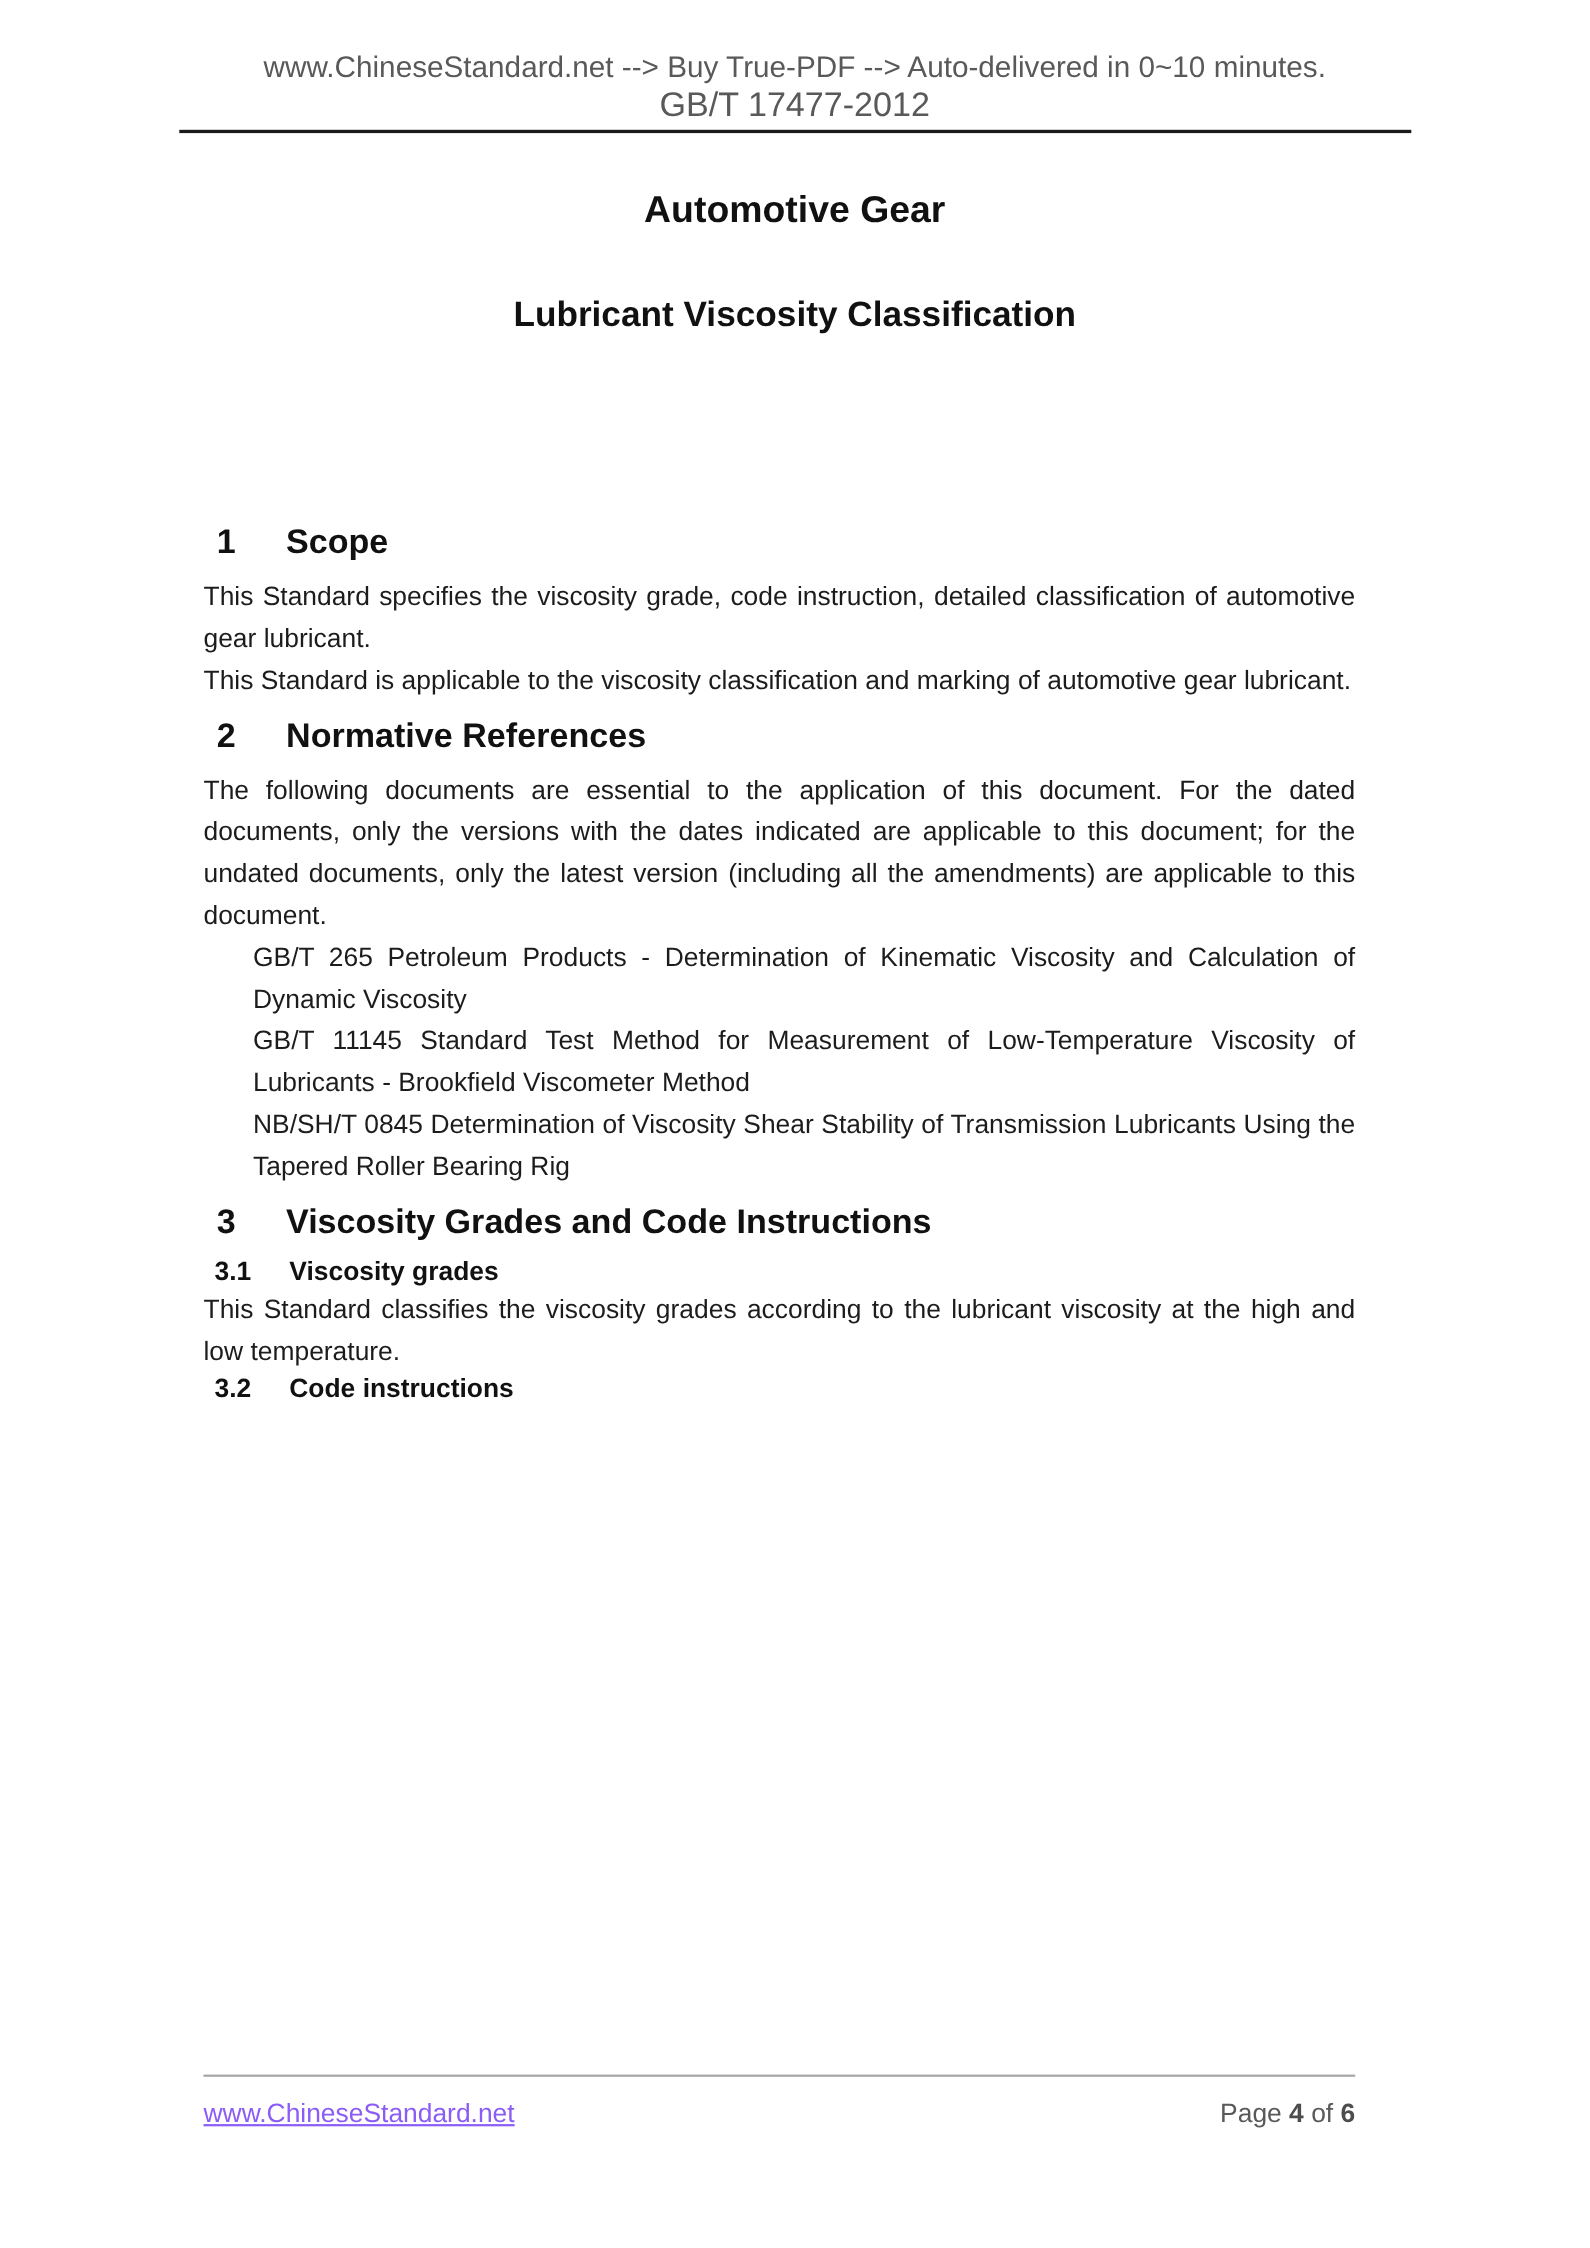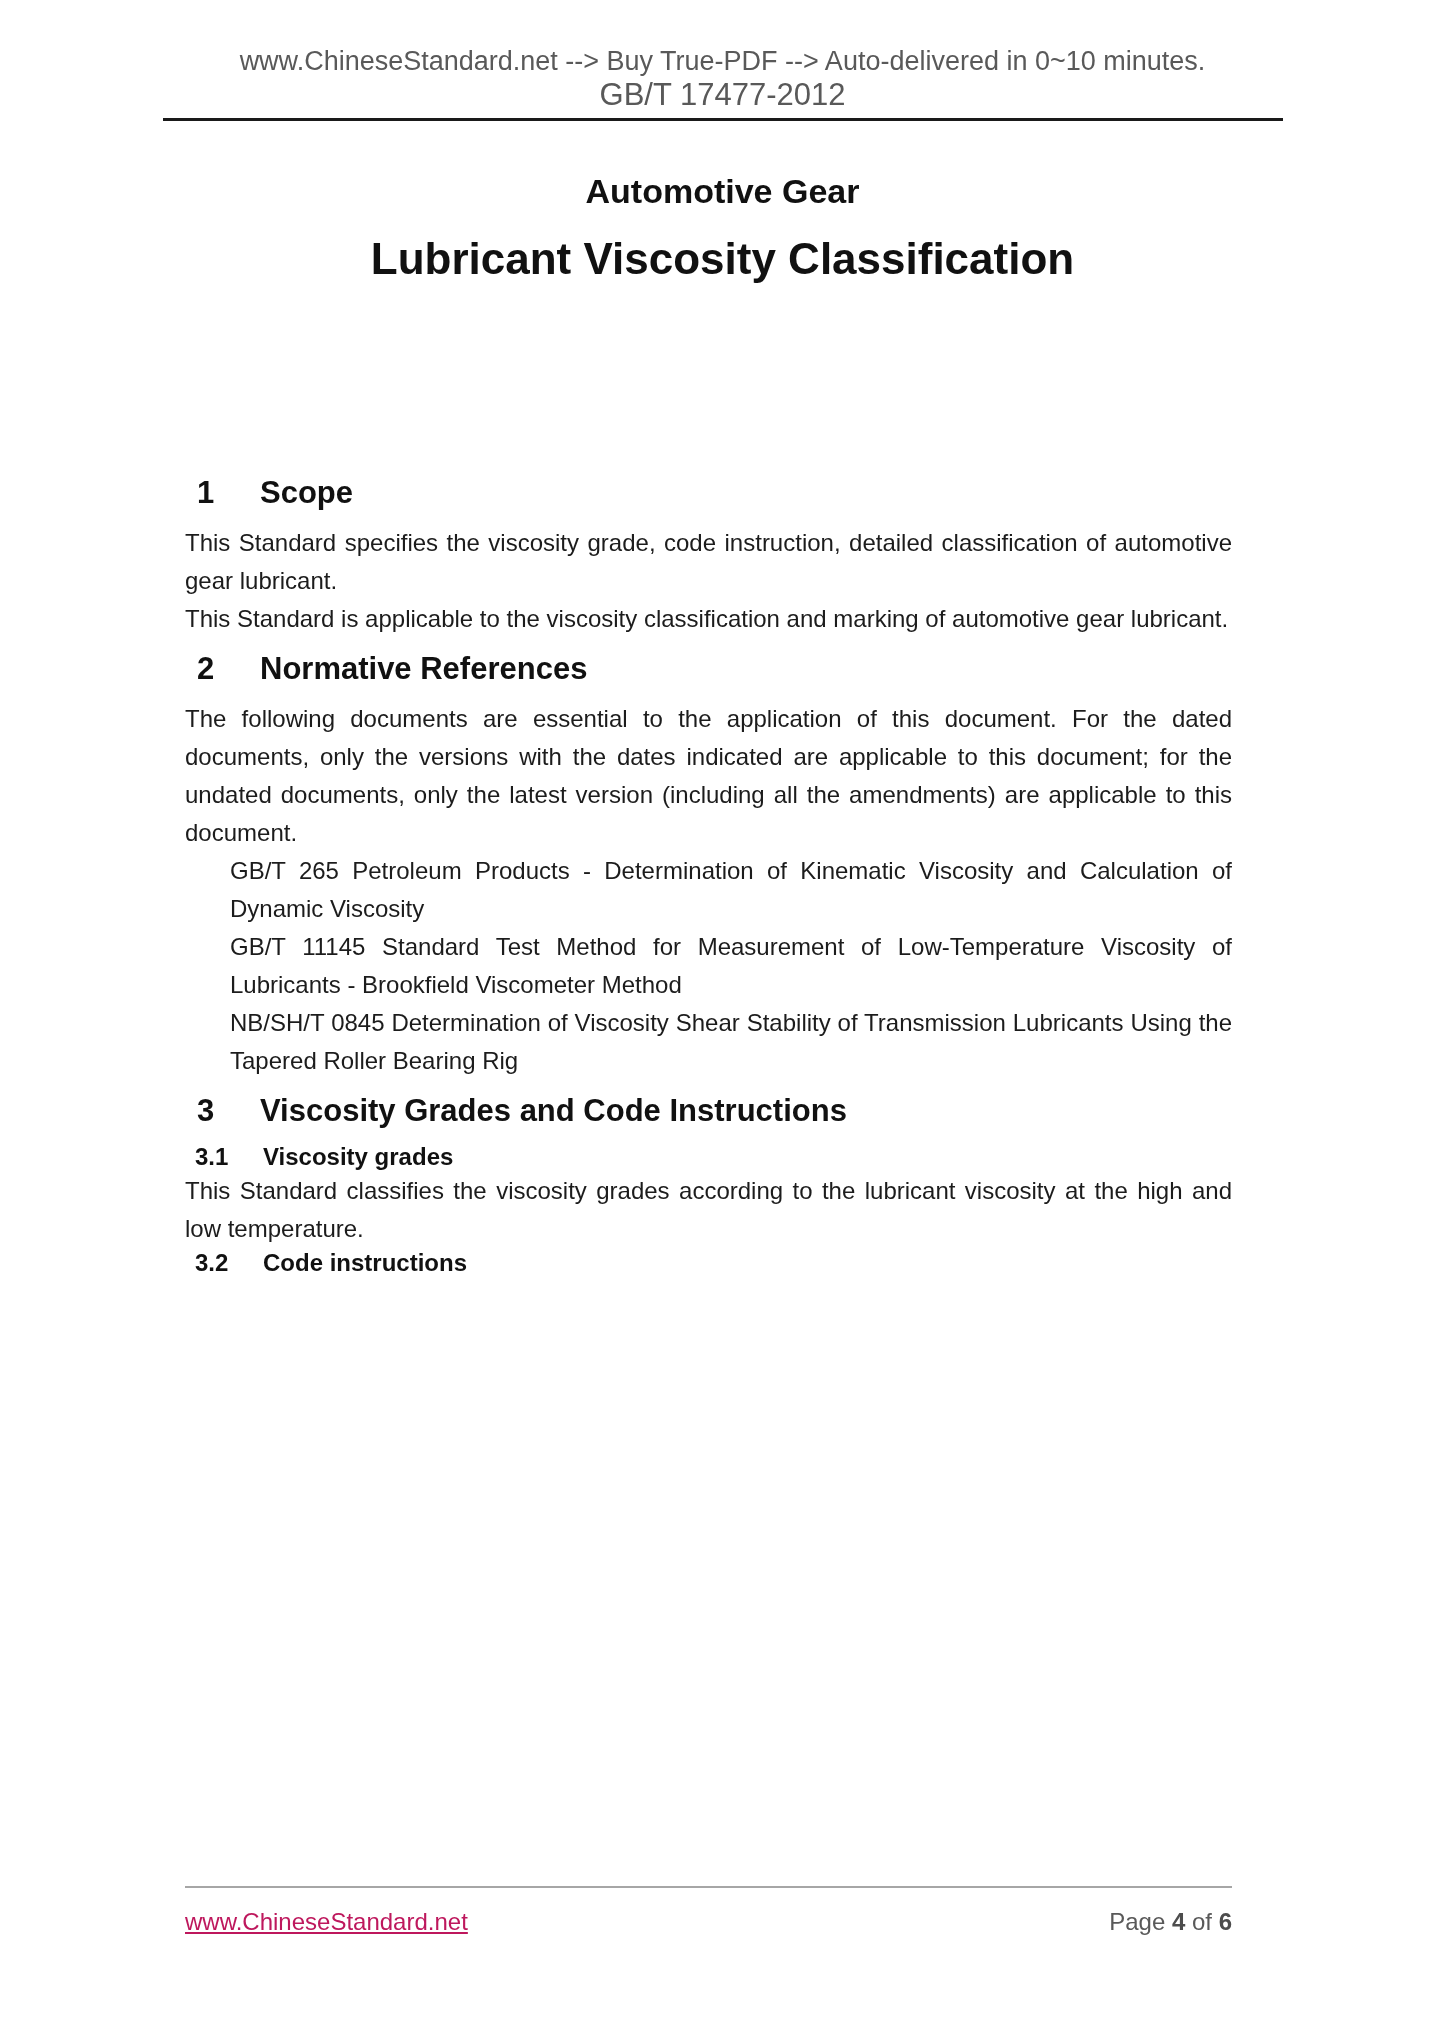--- a/index.html
+++ b/index.html
@@ -43,22 +43,22 @@
     text-align: center;
     color: #111111;
     font-weight: bold;
   }
   .doc-title .t-line1 {
     margin-top: 48px;
     font-size: 34px;
     line-height: 44px;
   }
   .doc-title .t-line2 {
-    margin-top: 24px;
-    font-size: 44px;
+    margin-top: 50px;
+    font-size: 32px;
     line-height: 44px;
   }
 
   
   .main {
     position: absolute;
     left: 185px;
     top: 0;
     width: 1047px;
     padding-top: 462px;
@@ -120,21 +120,21 @@
     top: 1906px;
     width: 1047px;
     display: flex;
     justify-content: space-between;
     align-items: baseline;
     font-size: 24px;
     line-height: 32px;
     color: #595959;
   }
   .footer-row a.site-link {
-    color: #be185d;
+    color: #8b5cf6;
     text-decoration: underline;
     cursor: pointer;
   }
   .page-indicator { color: #595959; }
   .page-indicator .pg-num {
     font-weight: bold;
     color: #4d4d4d;
   }
 </style>
 </head>

